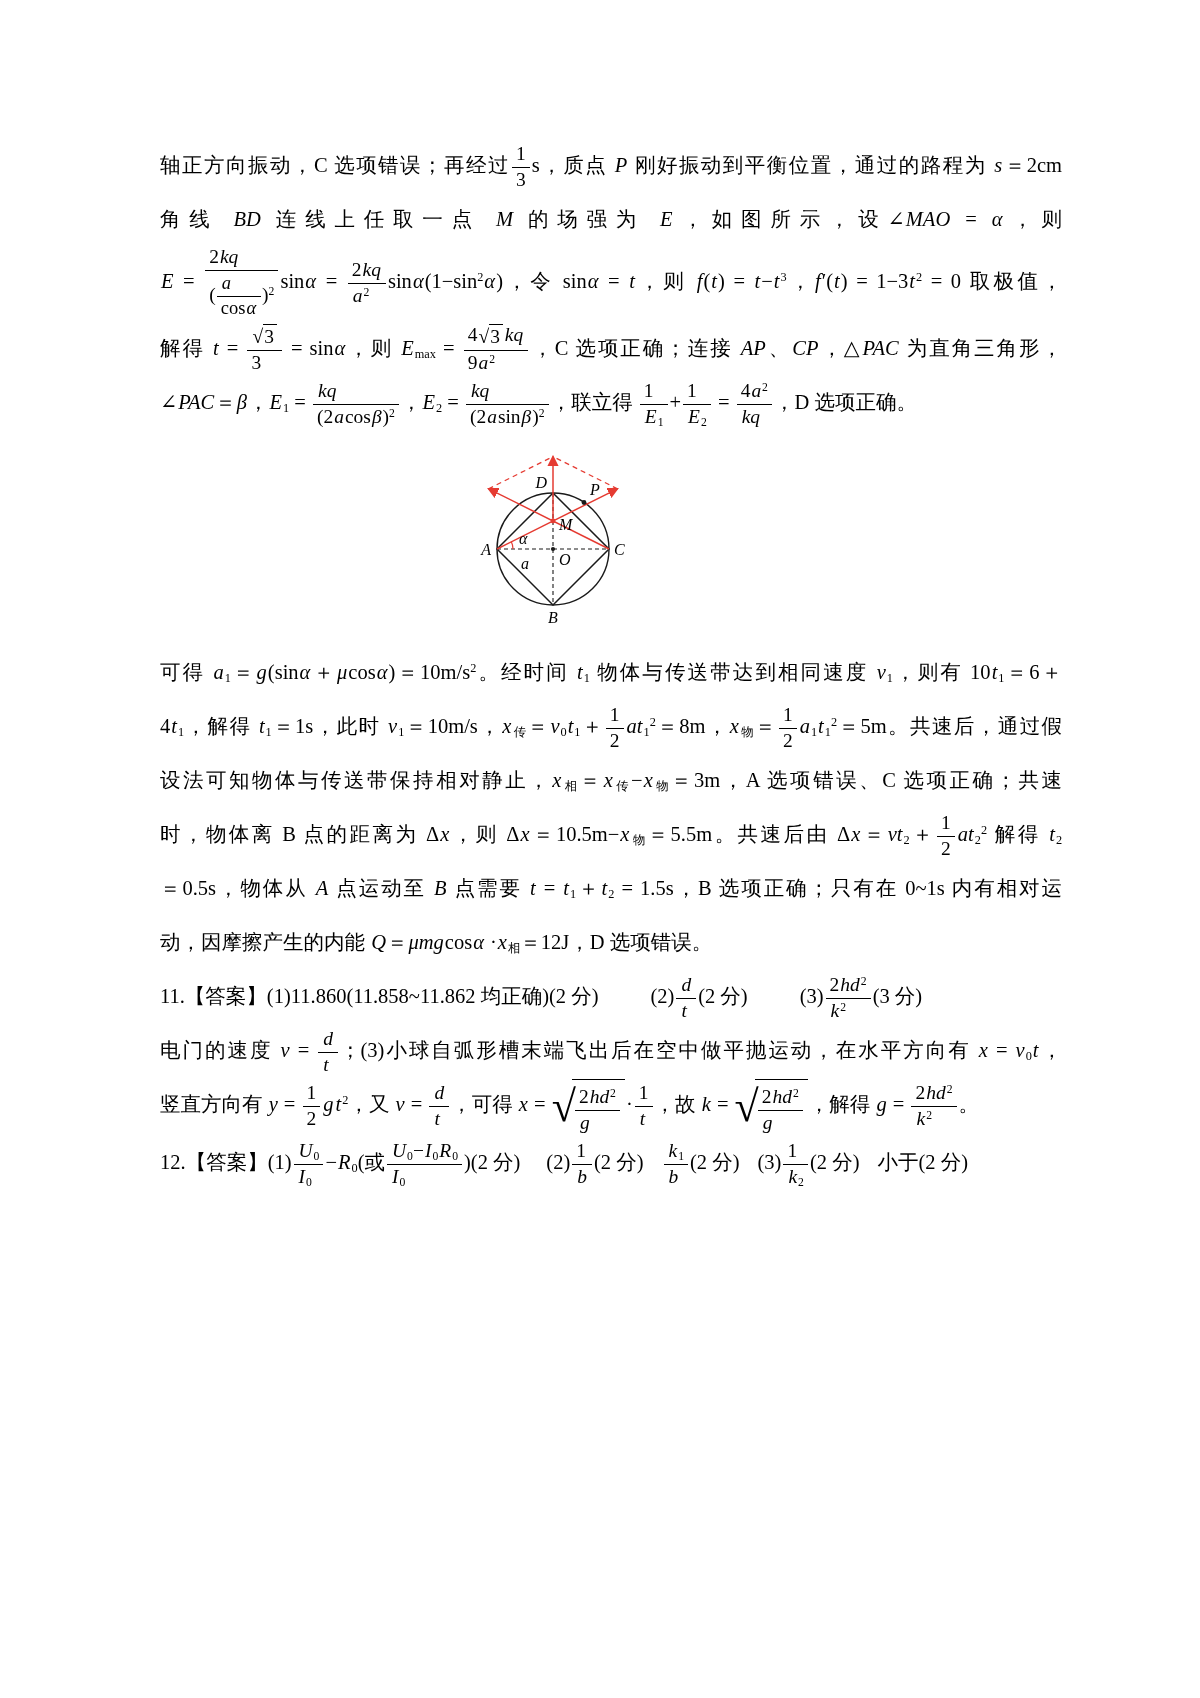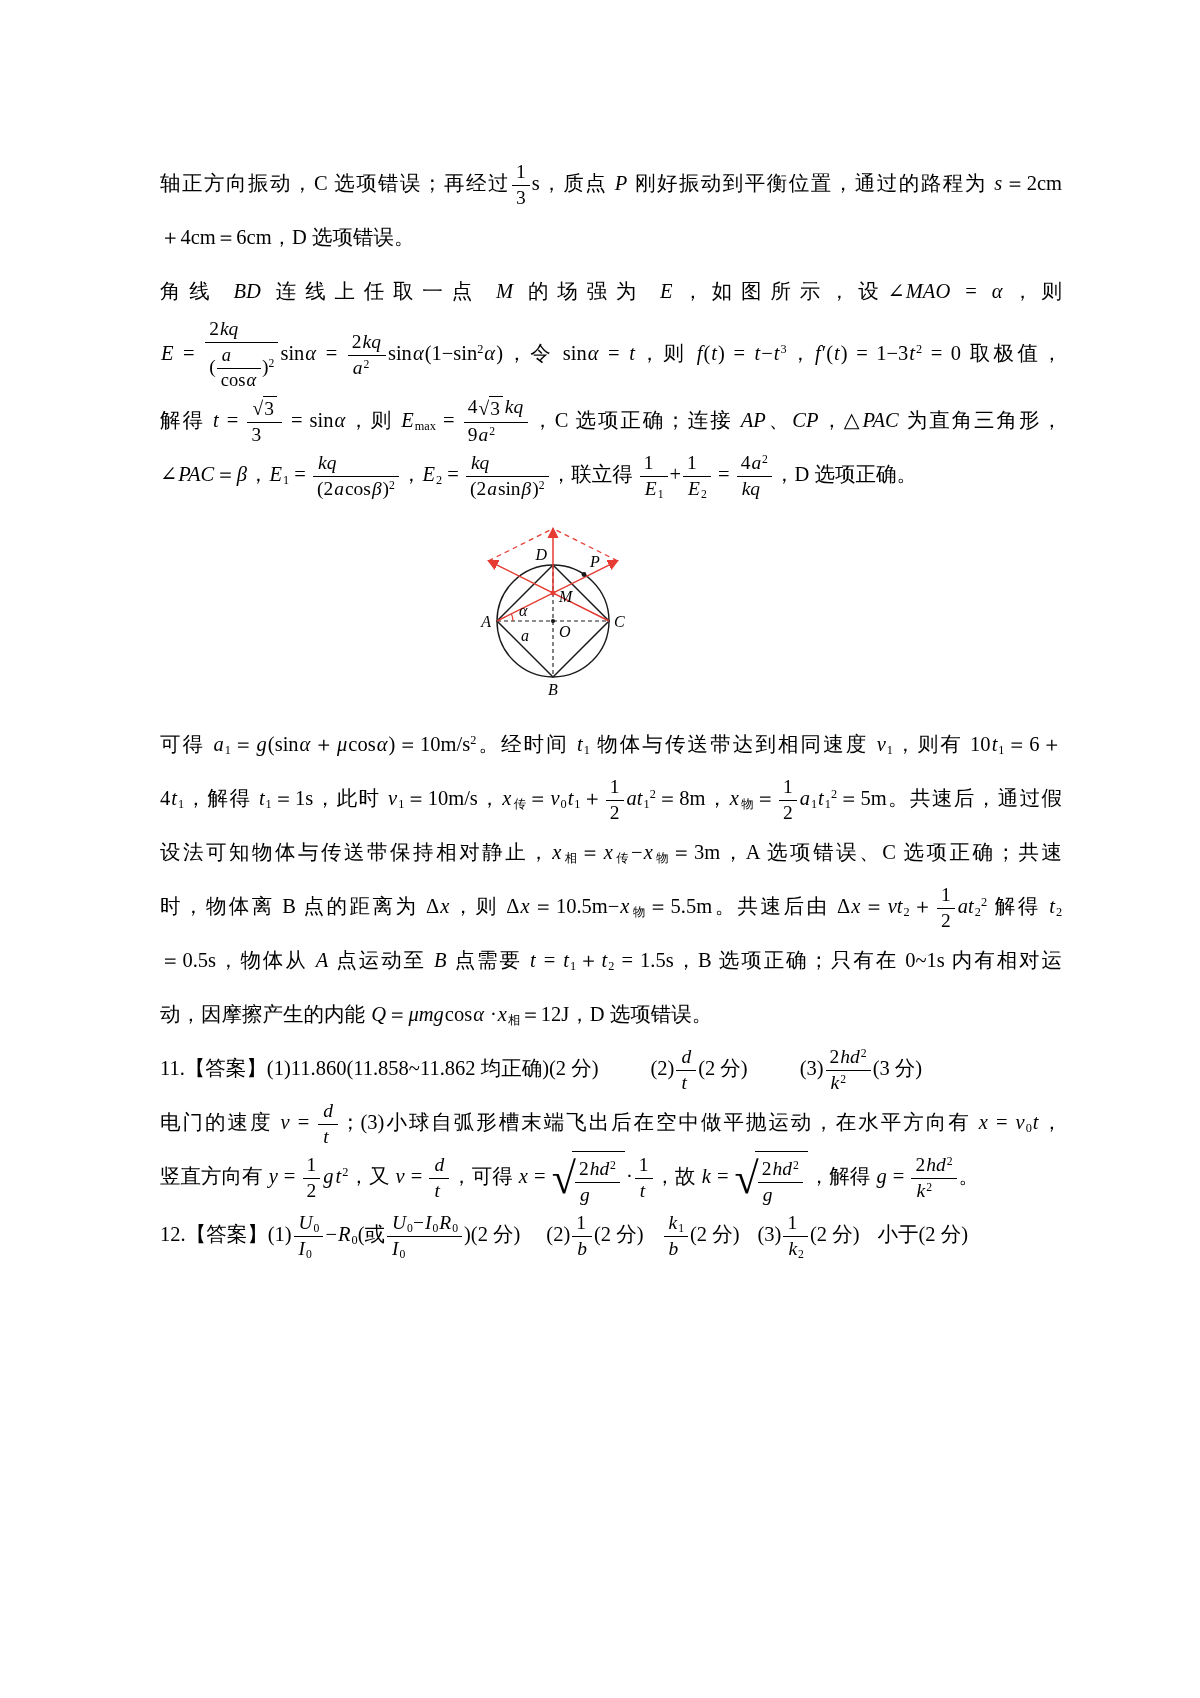--- a/index.html
+++ b/index.html
@@ -2,21 +2,21 @@
 <html><head>
 <meta charset="utf-8">
 <style>
   html,body{margin:0;padding:0;}
   body{
     width:1200px;height:1698px;background:#ffffff;color:#000;
     font-family:"Liberation Serif","DejaVu Serif",serif;
     position:relative;overflow:hidden;
   }
   .doc{
-    position:absolute;left:160px;top:156px;width:902px;
+    position:absolute;left:160px;top:138px;width:902px;
   }
   .line{
     font-size:20.5px;line-height:54px;text-align:justify;
     white-space:normal;
   }
   .line.fill{text-align-last:justify;}
   .line.left{text-align-last:left;}
   .t{font-style:normal;}
   .v{font-style:italic;padding:0 1px;}
   .grp{white-space:nowrap;}
@@ -37,21 +37,20 @@
   .gap{display:inline-block;}
   .figure-wrap{margin:2px 0 14px 283px;width:230px;}
   svg text{font-family:"Liberation Serif","DejaVu Serif",serif;font-style:italic;font-size:16px;fill:#000;}
 </style>
 </head>
 <body>
 
 <div class="doc">
   <div id="doc-before">
       <div class="line fill"><span class="grp"><span class="t">轴正方向振动，C 选项错误；再经过</span></span><span class="frac"><span class="fnum"><span class="grp"><span class="t">1</span></span></span><span class="fden"><span class="grp"><span class="t">3</span></span></span></span><span class="grp"><span class="t">s，质点 </span></span><span class="grp"><span class="v">P</span></span><span class="grp"><span class="t"> 刚好振动到平衡位置，通过的路程为 </span></span><span class="grp"><span class="v">s</span></span><span class="grp"><span class="t">＝2cm</span></span></div>
-      <div class="line left"><span class="grp"><span class="t">＋4cm＝6cm，D 选项错误。</span></span></div>
       <div class="line fill"><span class="grp"><span class="t">角线 </span></span><span class="grp"><span class="v">BD</span></span><span class="grp"><span class="t"> 连线上任取一点 </span></span><span class="grp"><span class="v">M</span></span><span class="grp"><span class="t"> 的场强为 </span></span><span class="grp"><span class="v">E</span></span><span class="grp"><span class="t">，如图所示，设∠</span></span><span class="grp"><span class="v">MAO</span></span><span class="grp"><span class="t"> = </span></span><span class="grp"><span class="v">α</span></span><span class="grp"><span class="t">，则</span></span></div>
       <div class="line fill"><span class="grp"><span class="v">E</span></span><span class="grp"><span class="t"> = </span></span><span class="frac"><span class="fnum"><span class="grp"><span class="t">2</span></span><span class="grp"><span class="v">kq</span></span></span><span class="fden"><span class="grp"><span class="t">(</span></span><span class="frac"><span class="fnum"><span class="grp"><span class="v">a</span></span></span><span class="fden"><span class="grp"><span class="t">cos</span></span><span class="grp"><span class="v">α</span></span></span></span><span class="grp"><span class="t">)</span><span class="sup">2</span></span></span></span><span class="grp"><span class="t">sin</span></span><span class="grp"><span class="v">α</span></span><span class="grp"><span class="t"> = </span></span><span class="frac"><span class="fnum"><span class="grp"><span class="t">2</span></span><span class="grp"><span class="v">kq</span></span></span><span class="fden"><span class="grp"><span class="v">a</span><span class="sup">2</span></span></span></span><span class="grp"><span class="t">sin</span></span><span class="grp"><span class="v">α</span></span><span class="grp"><span class="t">(1−sin</span><span class="sup">2</span></span><span class="grp"><span class="v">α</span></span><span class="grp"><span class="t">)，令 sin</span></span><span class="grp"><span class="v">α</span></span><span class="grp"><span class="t"> = </span></span><span class="grp"><span class="v">t</span></span><span class="grp"><span class="t">，则 </span></span><span class="grp"><span class="v">f</span></span><span class="grp"><span class="t">(</span></span><span class="grp"><span class="v">t</span></span><span class="grp"><span class="t">) = </span></span><span class="grp"><span class="v">t</span></span><span class="grp"><span class="t">−</span></span><span class="grp"><span class="v">t</span><span class="sup">3</span></span><span class="grp"><span class="t">，</span></span><span class="grp"><span class="v">f</span></span><span class="grp"><span class="t">′(</span></span><span class="grp"><span class="v">t</span></span><span class="grp"><span class="t">) = 1−3</span></span><span class="grp"><span class="v">t</span><span class="sup">2</span></span><span class="grp"><span class="t"> = 0 取极值，</span></span></div>
       <div class="line fill"><span class="grp"><span class="t">解得 </span></span><span class="grp"><span class="v">t</span></span><span class="grp"><span class="t"> = </span></span><span class="frac"><span class="fnum"><span class="sqrt"><span class="sqrt-sym">√</span><span class="sqrt-body"><span class="grp"><span class="t">3</span></span></span></span></span><span class="fden"><span class="grp"><span class="t">3</span></span></span></span><span class="grp"><span class="t"> = sin</span></span><span class="grp"><span class="v">α</span></span><span class="grp"><span class="t">，则 </span></span><span class="grp"><span class="v">E</span><span class="sub">max</span></span><span class="grp"><span class="t"> = </span></span><span class="frac"><span class="fnum"><span class="grp"><span class="t">4</span></span><span class="sqrt"><span class="sqrt-sym">√</span><span class="sqrt-body"><span class="grp"><span class="t">3</span></span></span></span><span class="grp"><span class="v">kq</span></span></span><span class="fden"><span class="grp"><span class="t">9</span></span><span class="grp"><span class="v">a</span><span class="sup">2</span></span></span></span><span class="grp"><span class="t">，C 选项正确；连接 </span></span><span class="grp"><span class="v">AP</span></span><span class="grp"><span class="t">、</span></span><span class="grp"><span class="v">CP</span></span><span class="grp"><span class="t">，△</span></span><span class="grp"><span class="v">PAC</span></span><span class="grp"><span class="t"> 为直角三角形，</span></span></div>
       <div class="line left"><span class="grp"><span class="t">∠</span></span><span class="grp"><span class="v">PAC</span></span><span class="grp"><span class="t">＝</span></span><span class="grp"><span class="v">β</span></span><span class="grp"><span class="t">，</span></span><span class="grp"><span class="v">E</span><span class="sub">1</span></span><span class="grp"><span class="t"> = </span></span><span class="frac"><span class="fnum"><span class="grp"><span class="v">kq</span></span></span><span class="fden"><span class="grp"><span class="t">(2</span></span><span class="grp"><span class="v">a</span></span><span class="grp"><span class="t">cos</span></span><span class="grp"><span class="v">β</span></span><span class="grp"><span class="t">)</span><span class="sup">2</span></span></span></span><span class="grp"><span class="t">，</span></span><span class="grp"><span class="v">E</span><span class="sub">2</span></span><span class="grp"><span class="t"> = </span></span><span class="frac"><span class="fnum"><span class="grp"><span class="v">kq</span></span></span><span class="fden"><span class="grp"><span class="t">(2</span></span><span class="grp"><span class="v">a</span></span><span class="grp"><span class="t">sin</span></span><span class="grp"><span class="v">β</span></span><span class="grp"><span class="t">)</span><span class="sup">2</span></span></span></span><span class="grp"><span class="t">，联立得 </span></span><span class="frac"><span class="fnum"><span class="grp"><span class="t">1</span></span></span><span class="fden"><span class="grp"><span class="v">E</span><span class="sub">1</span></span></span></span><span class="grp"><span class="t">+</span></span><span class="frac"><span class="fnum"><span class="grp"><span class="t">1</span></span></span><span class="fden"><span class="grp"><span class="v">E</span><span class="sub">2</span></span></span></span><span class="grp"><span class="t"> = </span></span><span class="frac"><span class="fnum"><span class="grp"><span class="t">4</span></span><span class="grp"><span class="v">a</span><span class="sup">2</span></span></span><span class="fden"><span class="grp"><span class="v">kq</span></span></span></span><span class="grp"><span class="t">，D 选项正确。</span></span></div>
     </div>
 
   <div class="figure-wrap">
     <svg width="230" height="196" viewBox="0 0 230 196">
       <defs>
         <marker id="arrR" viewBox="0 0 10 10" refX="8.5" refY="5" markerWidth="7.5" markerHeight="7.5" orient="auto-start-reverse">

